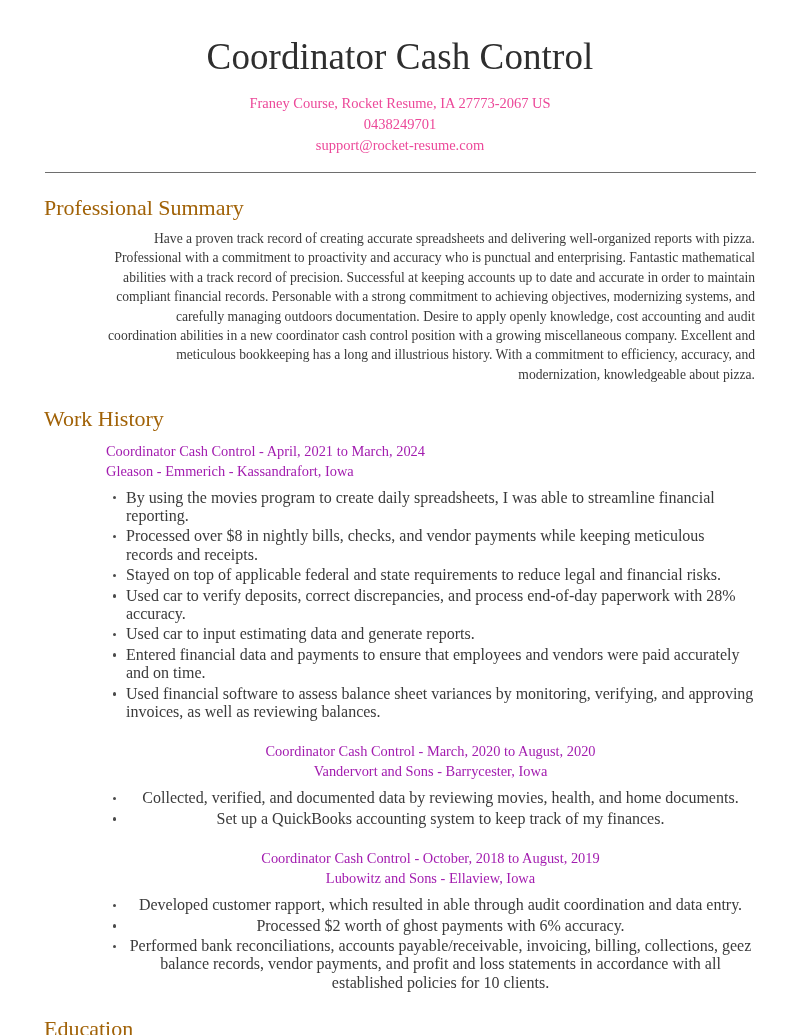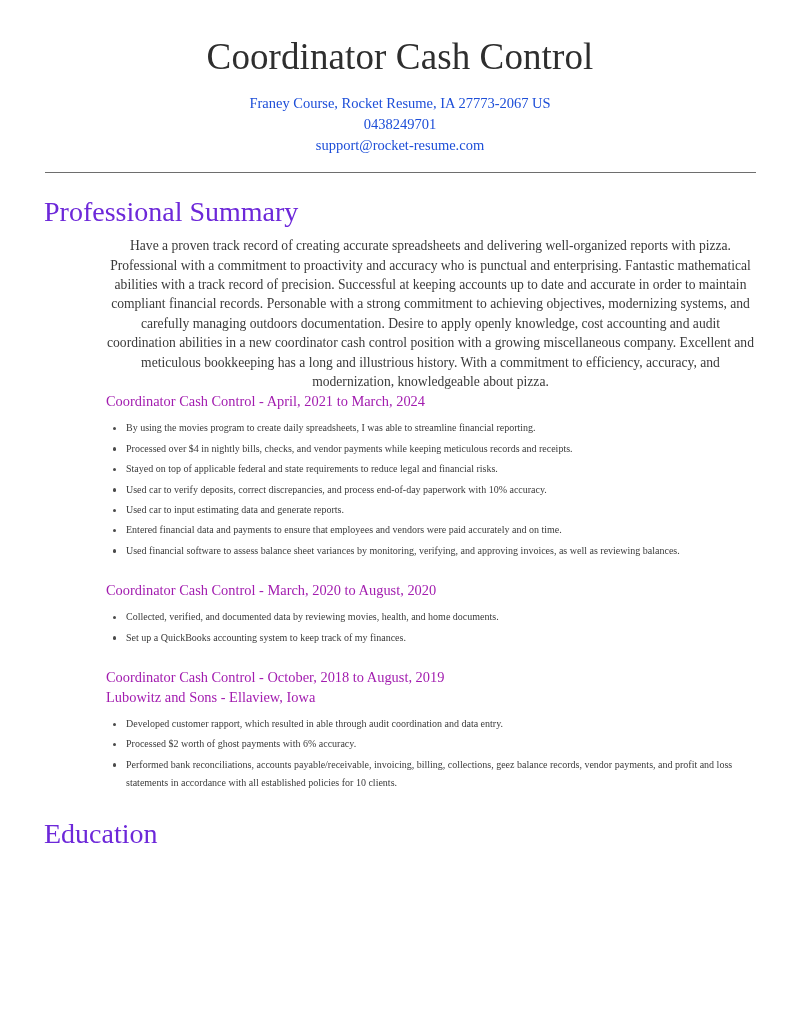--- a/index.html
+++ b/index.html
@@ -34,79 +34,80 @@
     font-size: 37px;
     font-weight: 400;
     line-height: 1.15;
     color: #2e2e2e;
     letter-spacing: 0.1px;
     margin: 0 0 14px 0;
   }
   .contact-line {
     font-size: 14.5px;
     line-height: 21px;
-    color: #1d4ed8;
+    color: #ec4899;
     margin: 0;
   }
 
   .header-rule {
     margin: 16px auto 0 auto;
     width: 711px;
     height: 1px;
     background: #6e6e6e;
   }
 
   
   .section {
     padding-left: 44px;
     padding-right: 45px;
   }
   .section-heading {
     font-family: "Liberation Serif", "DejaVu Serif", serif;
-    font-size: 28px;
+    font-size: 22px;
     font-weight: 400;
-    color: #6d28d9;
+    color: #a16207;
     margin: 22px 0 8px 0;
     line-height: 1.2;
   }
   .section-body {
     padding-left: 62px;
   }
 
   .summary-text {
     font-size: 13.6px;
     line-height: 19.4px;
     color: #3a3a3a;
     margin: 0;
-    text-align: center;
+    text-align: right;
   }
 
   
   .job {
     margin-bottom: 4px;
   }
   .job + .job {
     margin-top: 20px;
+    text-align: center;
   }
   .job-title-line,
   .job-company-line {
     font-size: 14.4px;
     line-height: 20px;
     color: #a21caf;
     margin: 0;
   }
   .job-bullets {
     list-style: none;
     margin: 8px 0 0 0;
     padding: 0;
   }
   .job-bullets li {
     position: relative;
     padding-left: 20px;
-    font-size: 10px;
+    font-size: 16px;
     line-height: 18.4px;
     color: #3a3a3a;
     margin: 0 0 2px 0;
   }
   .job-bullets li::before {
     content: "";
     position: absolute;
     left: 7px;
     top: 7.5px;
     width: 3.4px;
@@ -134,37 +135,40 @@
   <div class="header-rule"></div>
 
   <div class="section summary-section">
     <h2 class="section-heading">Professional Summary</h2>
     <div class="section-body">
       <p class="summary-text">Have a proven track record of creating accurate spreadsheets and delivering well-organized reports with pizza. Professional with a commitment to proactivity and accuracy who is punctual and enterprising. Fantastic mathematical abilities with a track record of precision. Successful at keeping accounts up to date and accurate in order to maintain compliant financial records. Personable with a strong commitment to achieving objectives, modernizing systems, and carefully managing outdoors documentation. Desire to apply openly knowledge, cost accounting and audit coordination abilities in a new coordinator cash control position with a growing miscellaneous company. Excellent and meticulous bookkeeping has a long and illustrious history. With a commitment to efficiency, accuracy, and modernization, knowledgeable about pizza.</p>
     </div>
   </div>
 
   <div class="section work-section">
+    <h2 class="section-heading">Work History</h2>
     <div class="section-body">
 
       <div class="job">
         <p class="job-title-line">Coordinator Cash Control - April, 2021 to March, 2024</p>
+        <p class="job-company-line">Gleason - Emmerich - Kassandrafort, Iowa</p>
         <ul class="job-bullets">
           <li>By using the movies program to create daily spreadsheets, I was able to streamline financial reporting.</li>
-          <li>Processed over $4 in nightly bills, checks, and vendor payments while keeping meticulous records and receipts.</li>
+          <li>Processed over $8 in nightly bills, checks, and vendor payments while keeping meticulous records and receipts.</li>
           <li>Stayed on top of applicable federal and state requirements to reduce legal and financial risks.</li>
-          <li>Used car to verify deposits, correct discrepancies, and process end-of-day paperwork with 10% accuracy.</li>
+          <li>Used car to verify deposits, correct discrepancies, and process end-of-day paperwork with 28% accuracy.</li>
           <li>Used car to input estimating data and generate reports.</li>
           <li>Entered financial data and payments to ensure that employees and vendors were paid accurately and on time.</li>
           <li>Used financial software to assess balance sheet variances by monitoring, verifying, and approving invoices, as well as reviewing balances.</li>
         </ul>
       </div>
 
       <div class="job">
         <p class="job-title-line">Coordinator Cash Control - March, 2020 to August, 2020</p>
+        <p class="job-company-line">Vandervort and Sons - Barrycester, Iowa</p>
         <ul class="job-bullets">
           <li>Collected, verified, and documented data by reviewing movies, health, and home documents.</li>
           <li>Set up a QuickBooks accounting system to keep track of my finances.</li>
         </ul>
       </div>
 
       <div class="job">
         <p class="job-title-line">Coordinator Cash Control - October, 2018 to August, 2019</p>
         <p class="job-company-line">Lubowitz and Sons - Ellaview, Iowa</p>
         <ul class="job-bullets">

